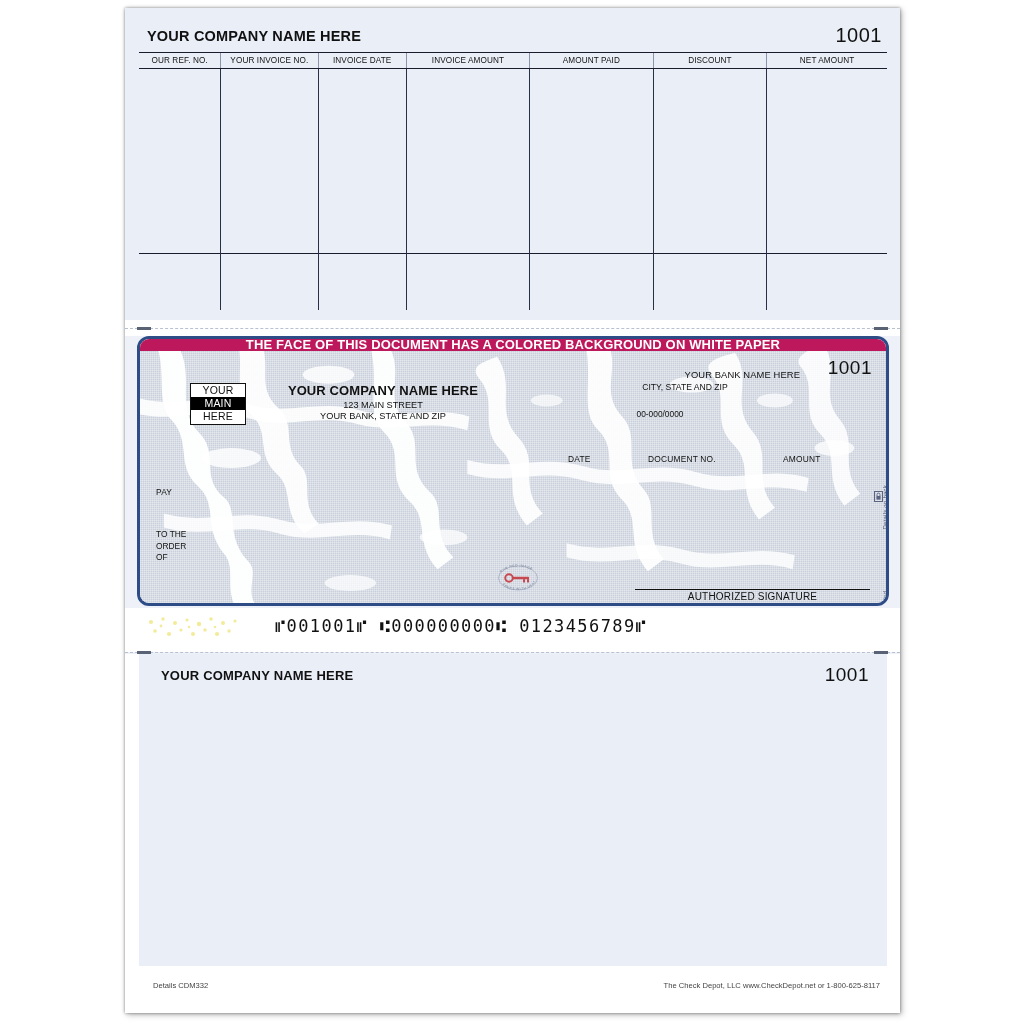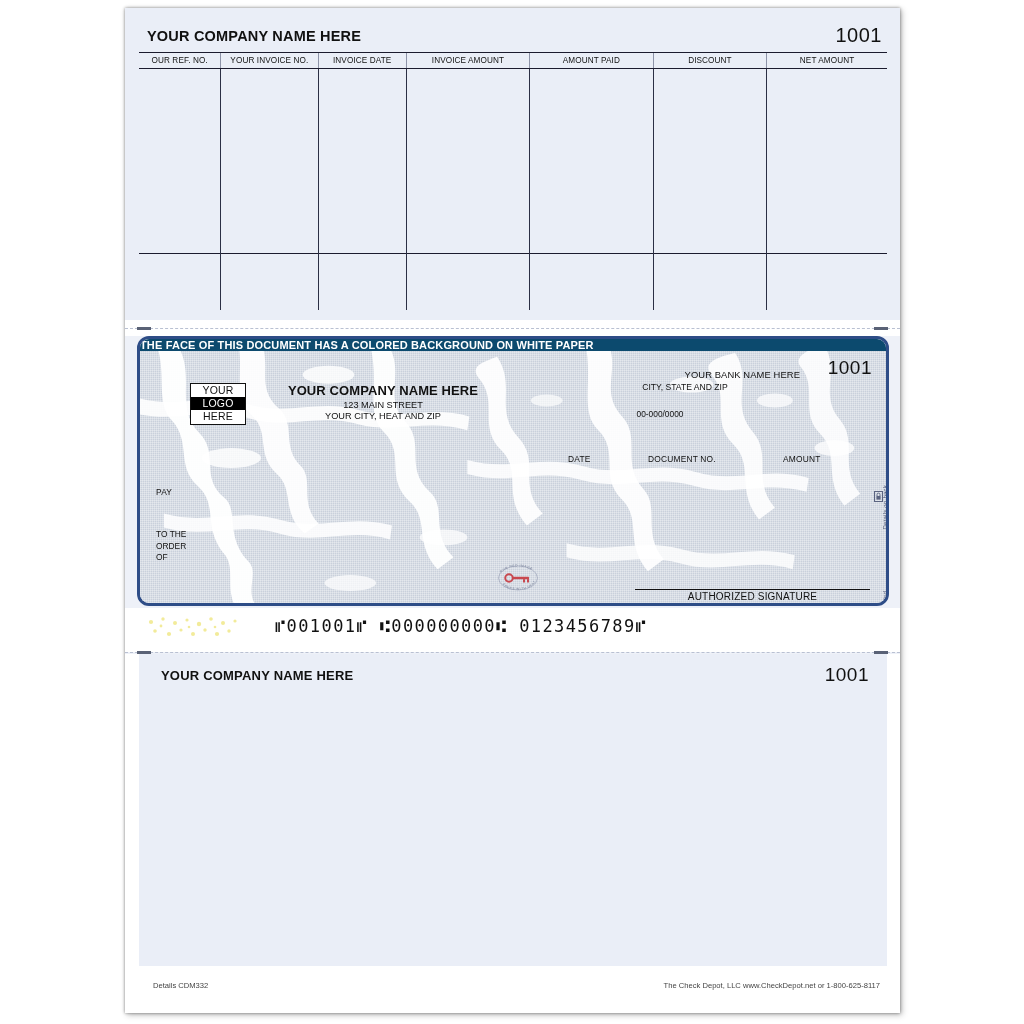--- a/index.html
+++ b/index.html
@@ -86,22 +86,22 @@
   .marble{position:absolute;inset:0;}
   .marble-base{
     background:
       repeating-linear-gradient(0deg, rgba(255,255,255,.30) 0 1px, rgba(0,0,0,0) 1px 2px),
       repeating-linear-gradient(90deg, rgba(255,255,255,.30) 0 1px, rgba(0,0,0,0) 1px 2px),
       linear-gradient(#c9d0db,#c9d0db);
   }
   .veins{position:absolute;inset:0;}
   #bandtext{
     position:absolute;left:0;top:0;width:100%;height:12px;
-    background:#0c4a6e;color:#ffffff;
-    font-size:11px;font-weight:bold;
+    background:#be185d;color:#ffffff;
+    font-size:13px;font-weight:bold;text-align:center;
     line-height:12px;letter-spacing:.15px;
   }
   #chk-chk-no{position:absolute;right:14px;top:18px;font-size:19px;color:#111;}
 
   
   #logo-box{
     position:absolute;left:50px;top:44px;width:56px;height:42px;
     border:1.6px solid #111;background:#ffffff;box-sizing:border-box;
     text-align:center;
   }
@@ -228,28 +228,28 @@
         <ellipse cx="410" cy="62" rx="16" ry="6" opacity=".65"></ellipse>
       </g>
     </svg>
 
     <div id="bandtext">THE FACE OF THIS DOCUMENT HAS A COLORED BACKGROUND ON WHITE PAPER</div>
 
     <div class="chk-no" id="chk-chk-no">1001</div>
 
     <div id="logo-box">
       <div>YOUR</div>
-      <div id="logo-mid">LOGO</div>
+      <div id="logo-mid">MAIN</div>
       <div>HERE</div>
     </div>
 
     <div id="payer">
       <div class="l1">YOUR COMPANY NAME HERE</div>
       <div class="l2">123 MAIN STREET</div>
-      <div class="l3">YOUR CITY, HEAT AND ZIP</div>
+      <div class="l3">YOUR BANK, STATE AND ZIP</div>
     </div>
 
     <div id="bank">
       <div class="b1">YOUR BANK NAME HERE</div>
       <div class="b2">CITY, STATE AND ZIP</div>
     </div>
     <div id="fraction">00-000/0000</div>
 
     <div class="fieldlabel" id="lbl-date">DATE</div>
     <div class="fieldlabel" id="lbl-control">DOCUMENT NO.</div>

